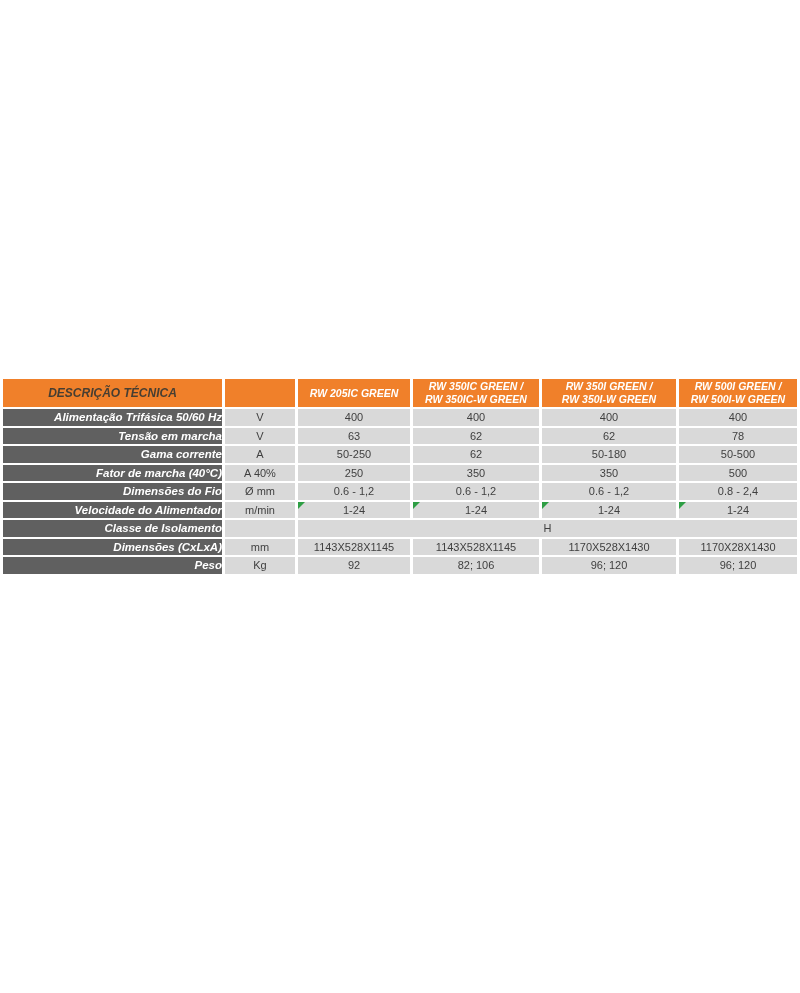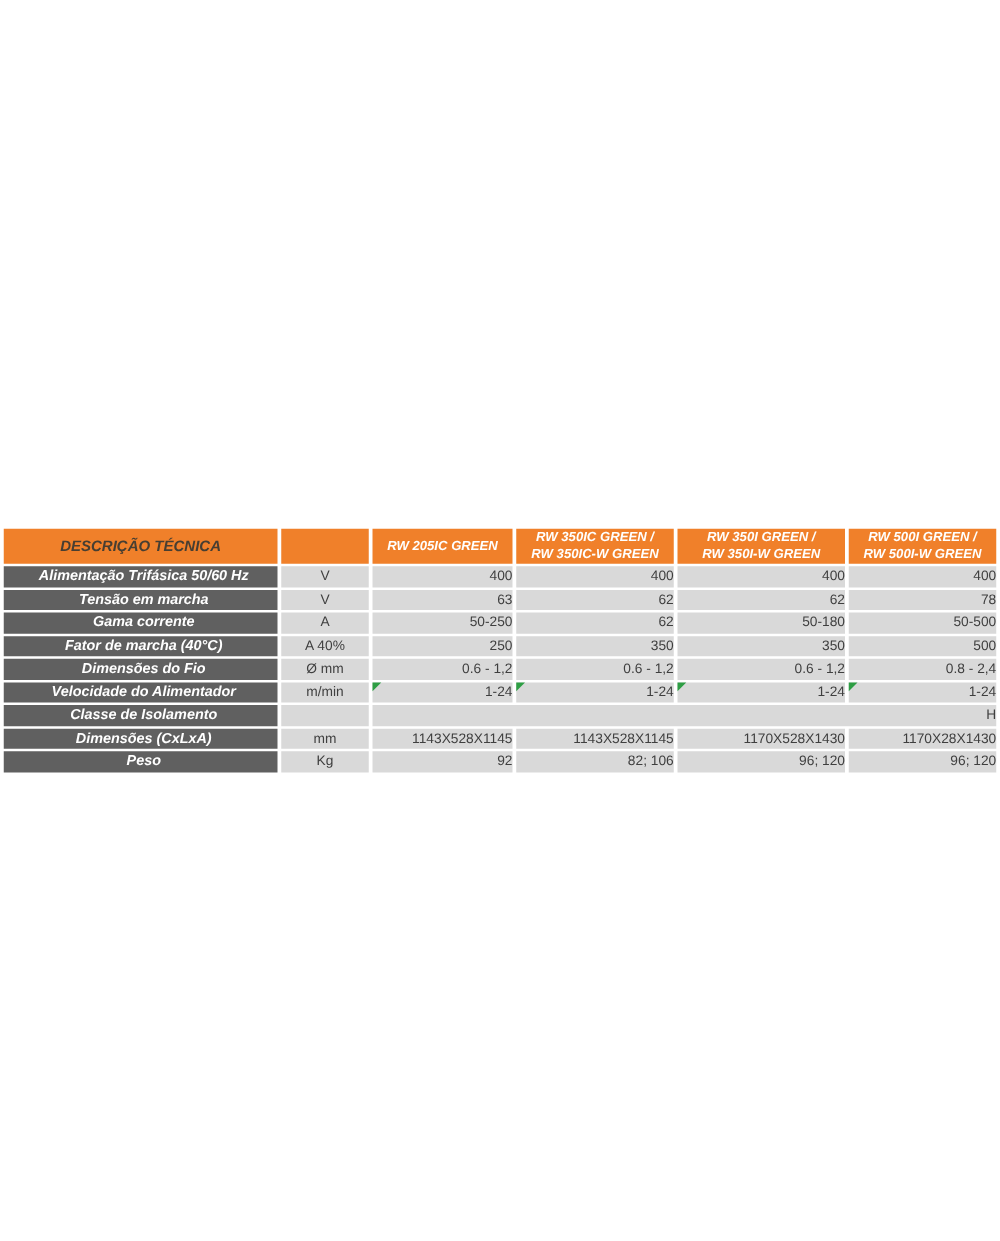--- a/index.html
+++ b/index.html
@@ -10,46 +10,45 @@
     position:relative;
   }
   .page{position:relative;width:800px;height:993px;background:#ffffff;overflow:hidden;}
 
   table.spec{
     position:absolute;top:377px;left:0;
     width:800px;
     border-collapse:separate;
     border-spacing:3px 2px;
     table-layout:fixed;
-    margin-top:44px;
   }
   
   th{font-weight:bold;font-style:italic;padding:0;vertical-align:middle;}
   th.title-cell{
     background:#F0802A;color:#473E32;
     font-size:12px;height:28px;text-align:center;
   }
   th.unit-head{background:#F0802A;height:28px;}
   th.model-cell{
     background:#F0802A;color:#ffffff;
     font-size:10.5px;line-height:1.2;height:28px;text-align:center;
   }
   
   td{padding:0;vertical-align:middle;height:16.5px;}
   td.label{
     background:#606060;color:#ffffff;
     font-weight:bold;font-style:italic;
-    font-size:11.5px;text-align:center;padding-left:5px;
+    font-size:11.5px;text-align:right;padding-left:5px;
     white-space:nowrap;overflow:hidden;
   }
   td.unit,td.val{
     background:#D9D9D9;color:#3F3F3F;
     font-size:11px;text-align:center;
   }
-  td.val{position:relative;text-align:right;}
+  td.val{position:relative;}
   td.empty{background:#D9D9D9;}
   .corner-marker{
     position:absolute;top:0;left:0;
     width:0;height:0;
     border-top:7px solid #2E9E44;
     border-right:7px solid transparent;
   }
 </style>
 </head>
 <body>

